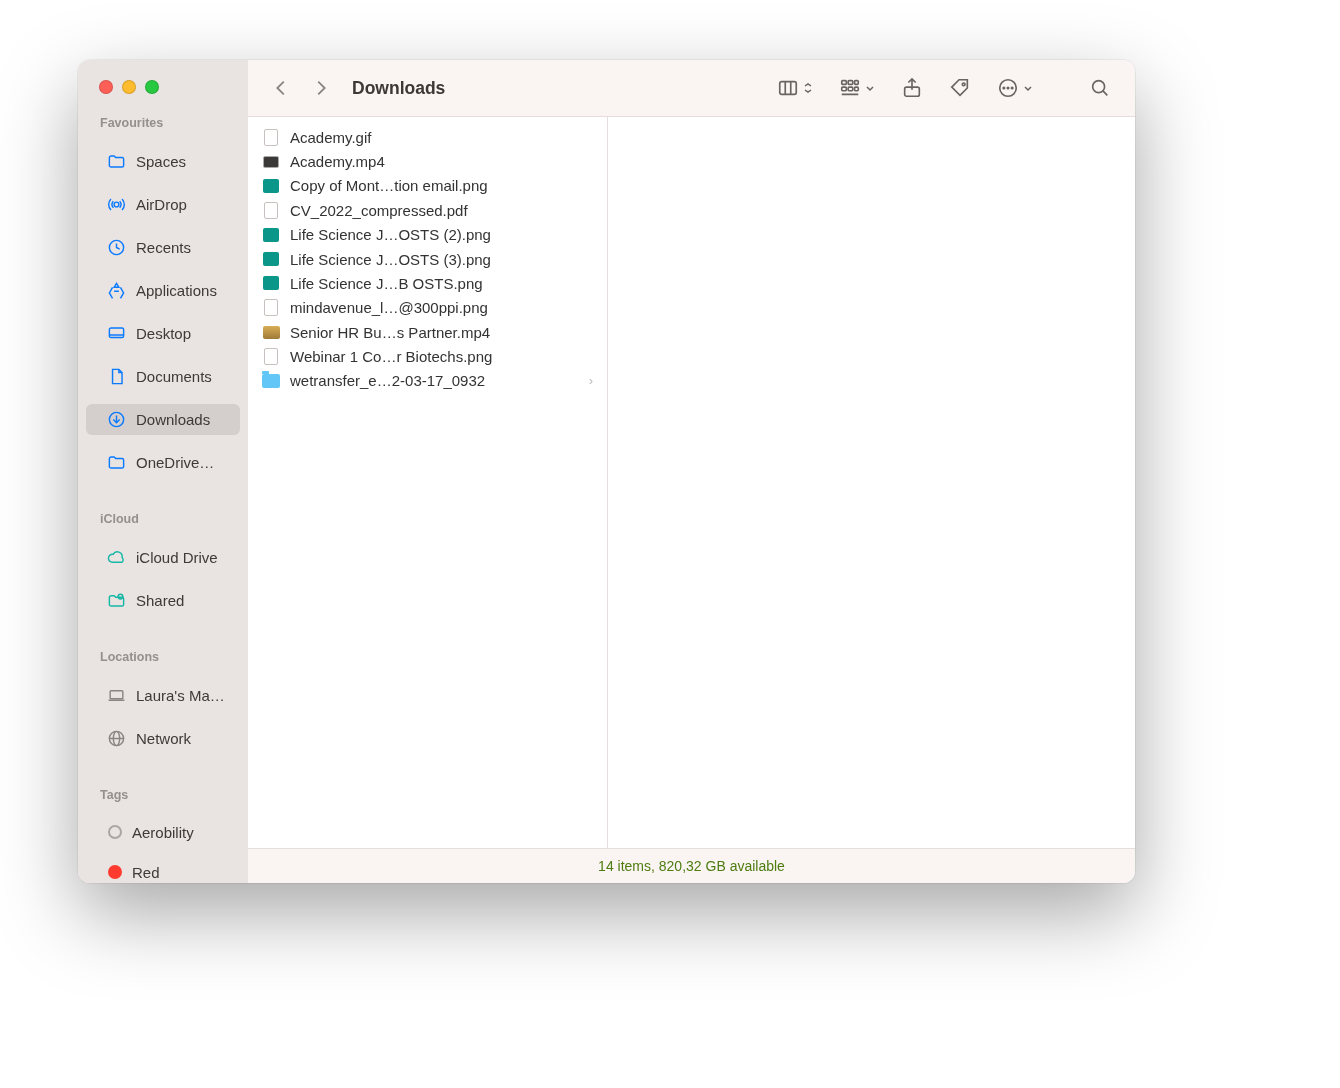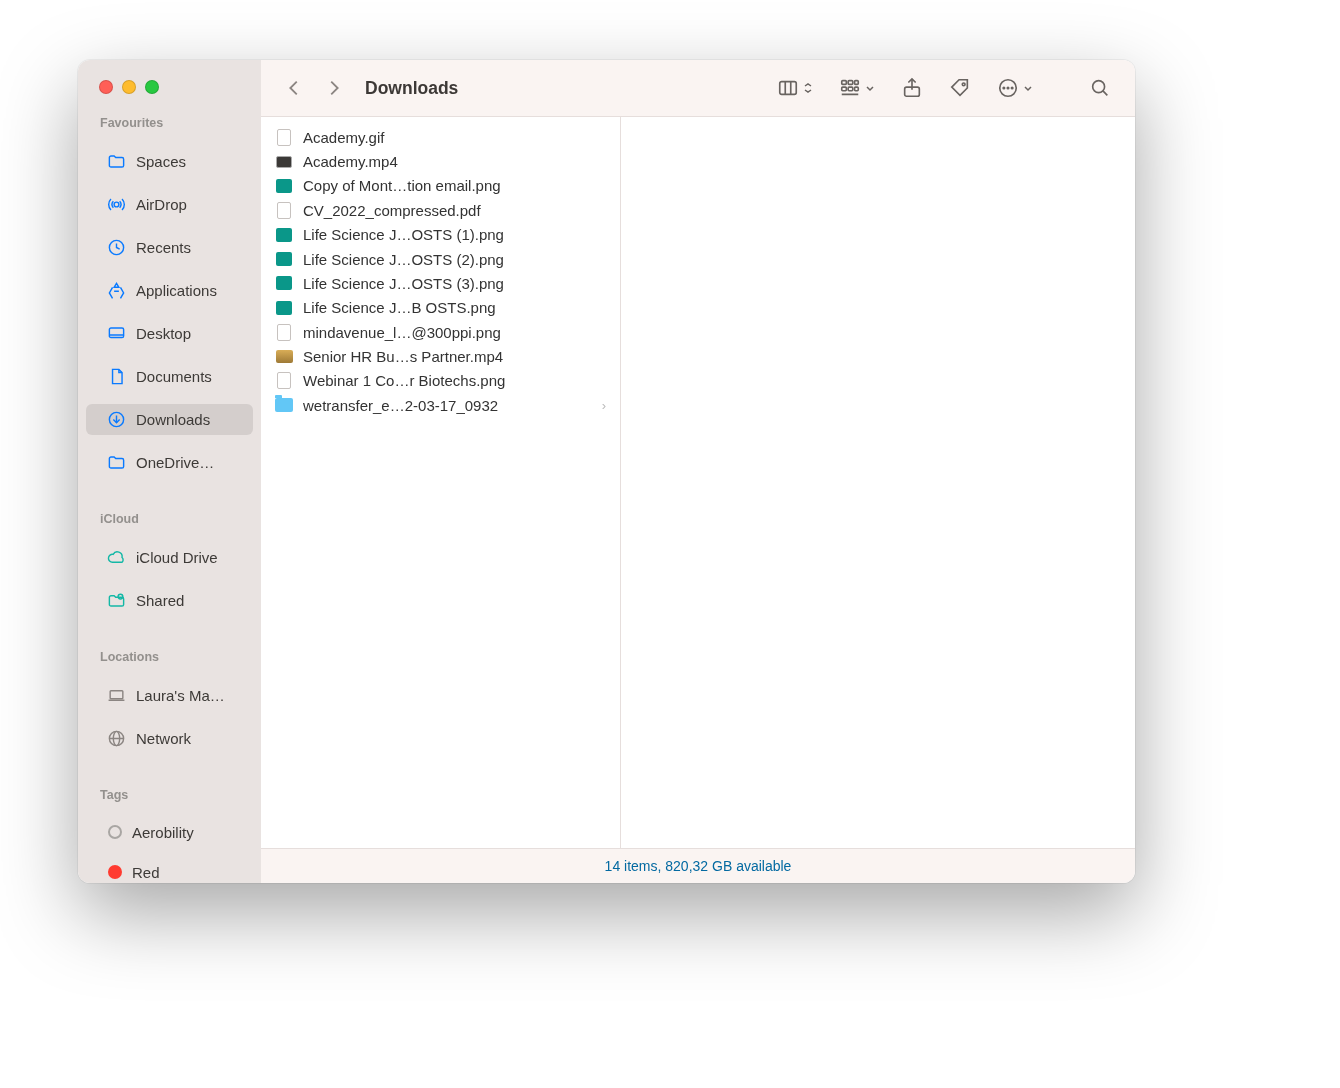--- a/index.html
+++ b/index.html
@@ -11,21 +11,21 @@
     width: 1057px;
     height: 823px;
     border-radius: 12px;
     overflow: hidden;
     box-shadow: 0 30px 80px rgba(0,0,0,0.35), 0 0 0 1px rgba(0,0,0,0.05);
     display: flex;
     background: #fff;
   }
   
   .sidebar {
-    width: 183px;
+    width: 170px;
     background: #e9e3e1;
     display: flex;
     flex-direction: column;
     padding-top: 0;
     overflow: hidden;
   }
   .traffic {
     display: flex;
     gap: 9px;
     padding: 20px 0 12px 21px;
@@ -161,21 +161,21 @@
 
   
   .status {
     height: 35px;
     background: #faf4f2;
     border-top: 1px solid #e6dedc;
     display: flex;
     align-items: center;
     justify-content: center;
     font-size: 14px;
-    color: #0369a1;
+    color: #4d7c0f;
   }
   .teal-box { width:16px;height:14px;background:#0a9789;border-radius:2px;}
   .folder-box { width:18px;height:14px;background:#62c7f6;border-radius:2px;position:relative;}
   .folder-box:before{content:"";position:absolute;top:-3px;left:0;width:7px;height:3px;background:#62c7f6;border-radius:1px 1px 0 0;}
   .doc-box { width:14px;height:17px;background:#fff;border:1px solid #c7c2bf;border-radius:2px;}
   .vid-box { width:16px;height:12px;background:#3b3937;border-radius:2px;border:1px solid #aaa;}
   .pic-box {width:17px;height:13px;background:linear-gradient(#d9ad57,#9e7a36);border-radius:2px;}
 </style>
 </head>
 <body>
@@ -429,26 +429,20 @@
           <div class="file-row">
             <div class="ficon">
               <div class="doc-box"></div>
             </div>
             <div class="fname">CV_2022_compressed.pdf</div>
           </div>
           <div class="file-row">
             <div class="ficon">
               <div class="teal-box"></div>
             </div>
-            <div class="fname">Life Science J…OSTS (1).png</div>
-          </div>
-          <div class="file-row">
-            <div class="ficon">
-              <div class="teal-box"></div>
-            </div>
             <div class="fname">Life Science J…OSTS (2).png</div>
           </div>
           <div class="file-row">
             <div class="ficon">
               <div class="teal-box"></div>
             </div>
             <div class="fname">Life Science J…OSTS (3).png</div>
           </div>
           <div class="file-row">
             <div class="ficon">

